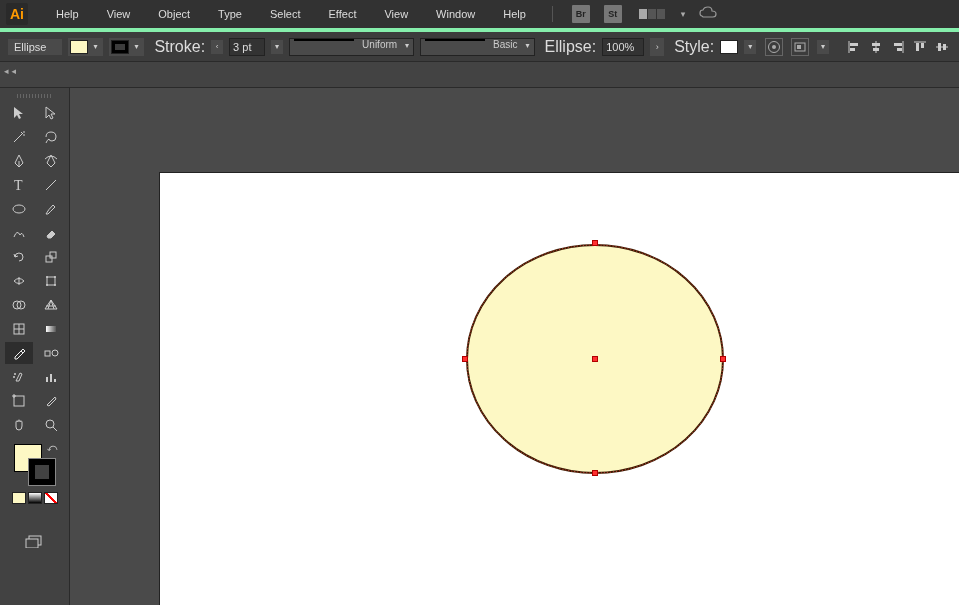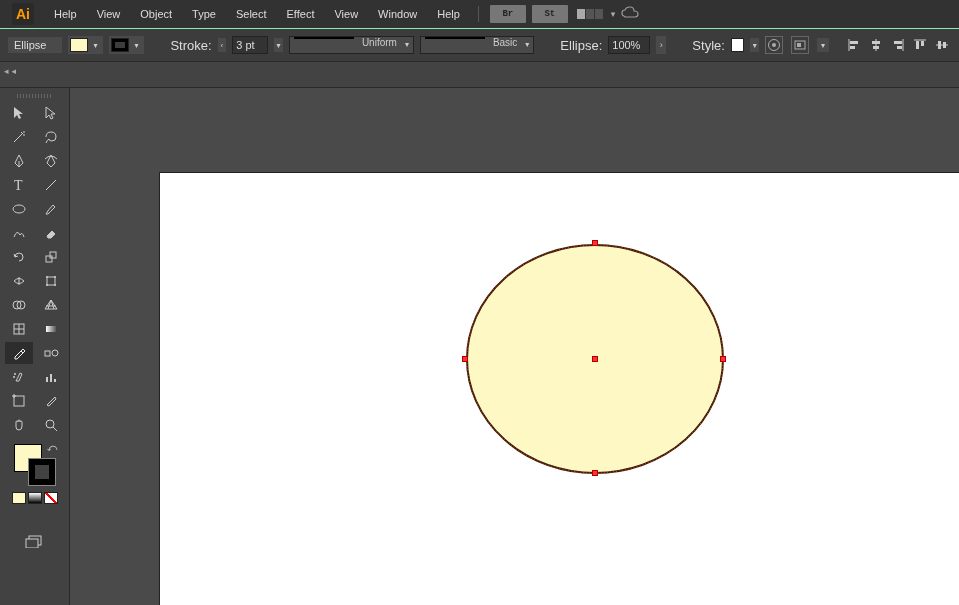--- a/index.html
+++ b/index.html
@@ -12,79 +12,78 @@
     height: 605px;
     overflow: hidden;
     user-select: none;
   }
   
   .menubar {
     height: 28px;
     background: #323232;
     display: flex;
     align-items: center;
-    padding: 0 12px;
-    gap: 0;
+    padding: 0 6px;
+    gap: 8px;
   }
   .app-logo {
     width: 22px; height: 22px;
     background: #2a2a2a;
     color: #ff9a00;
     font-weight: bold;
     font-size: 14px;
     display: flex; align-items: center; justify-content: center;
     border-radius: 2px;
     margin-right: 10px;
   }
   .menu-item {
     padding: 4px 10px;
     color: #ddd;
     cursor: default;
   }
   .menu-sep { width: 1px; height: 16px; background: #555; margin: 0 8px; }
   .menu-icon-btn {
-    width: 36px; height: 18px;
+    width: 18px; height: 18px;
     background: #777; color:#222;
     display: flex; align-items:center; justify-content:center;
     font-size: 9px; font-weight:bold;
     margin: 0 3px;
     border-radius:1px;
-    font-family:Liberation Mono, monospace;
   }
   .menu-seg {
     display:flex; gap:1px; margin:0 6px;
   }
   .menu-seg div { width:8px; height:10px; background:#aaa; }
   .menu-seg .dim { background:#555; }
   .menu-dd { color:#aaa; margin-left:2px; font-size:9px;}
   .cloud-icon { color:#999; font-size:14px; margin-left:6px;}
   
   .optbar {
     height: 34px;
     background: #3c3c3c;
-    border-top:1px solid #86efac;
+    border-top:4px solid #86efac;
     border-bottom:1px solid #2a2a2a;
     display:flex;
     align-items:center;
     padding: 0 8px;
     gap:6px;
   }
   .optbar .shape-name { padding: 2px 16px 2px 6px; background:#4a4a4a; }
   .swatch-box {
     display:flex; align-items:center; gap:1px;
     background:#4a4a4a; padding:2px;
   }
   .swatch { width:18px; height:14px; border:1px solid #222;}
   .swatch.fill { background:#fdf8c4;}
   .swatch.stroke { background:#000; position:relative;}
   .swatch.stroke::after{
     content:""; position:absolute; inset:3px; background:#3c3c3c;
   }
   .caret { width:12px; height:14px; display:flex; align-items:center; justify-content:center; color:#ccc; font-size:8px; background:#4a4a4a;}
-  .lbl { color:#ddd; margin-left:20px; font-size:13px;}
+  .lbl { color:#ddd; margin-left:4px; font-size:16px;}
   .num-field {
     background:#333; border:1px solid #222; color:#ddd;
     padding:1px 3px; width:36px; height:18px; font-size:11px;
   }
   .drop-long {
     display:flex; background:#4a4a4a; border:1px solid #222;
     height:18px;
   }
   .drop-long .line {
     width:60px; height:2px; background:#000; margin:0 4px;

